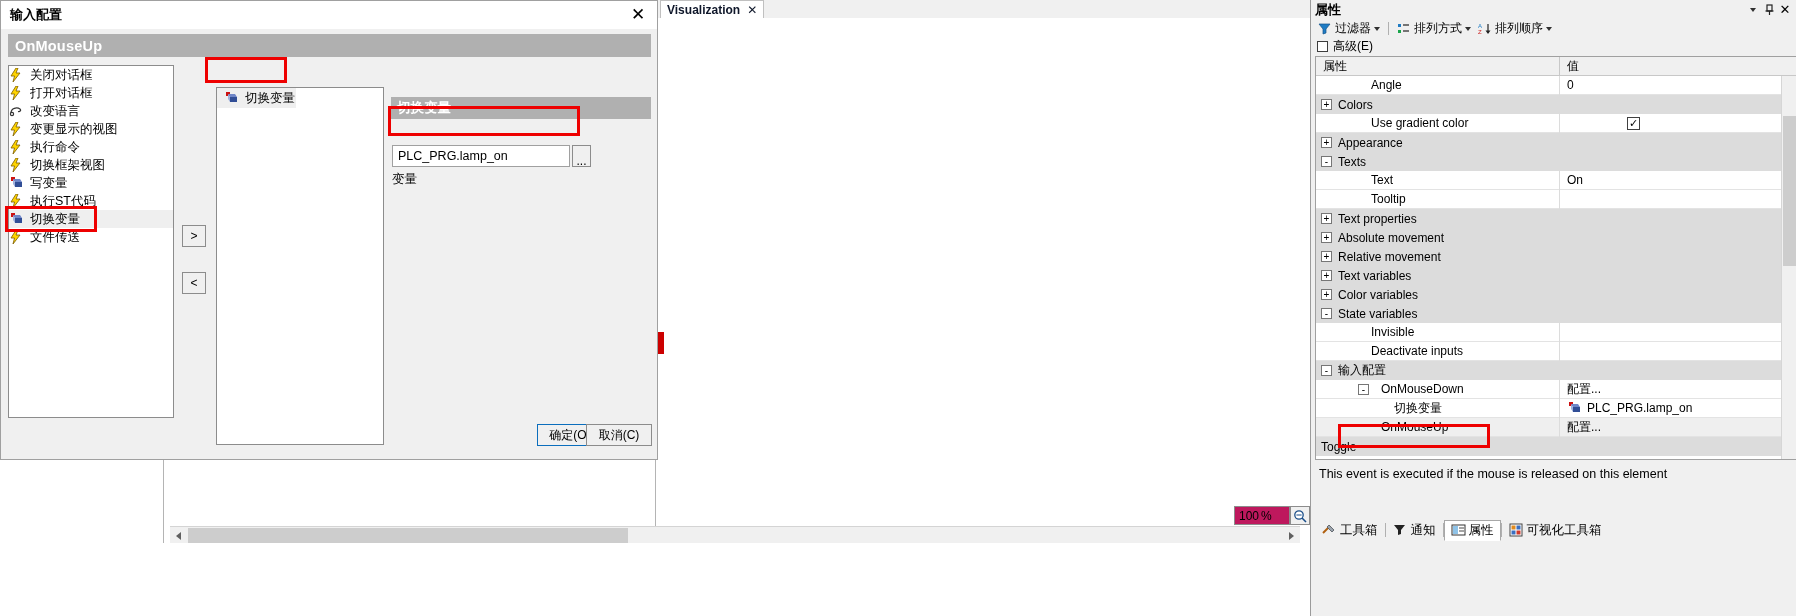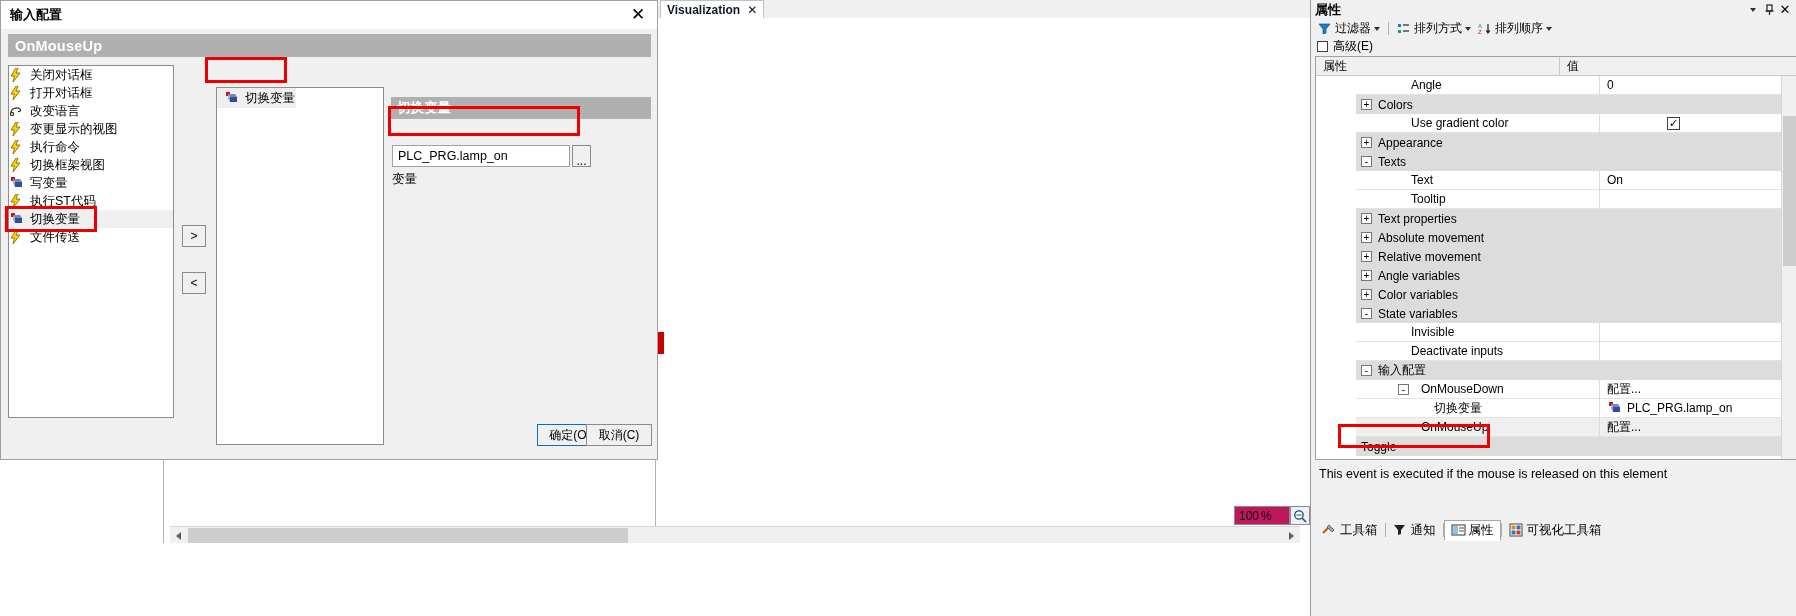--- a/index.html
+++ b/index.html
@@ -111,21 +111,21 @@
     position:absolute; left:4px; top:56px; width:482px; height:404px;
     background:#ffffff; border:1px solid #a0a0a0; border-right:none;
     overflow:hidden;
   }
   .grid-head {
     display:flex; height:19px; background:#f0f0f0; border-bottom:1px solid #c8c8c8;
     font-size:12px;
   }
   .grid-head .c1 { width:244px; padding-left:7px; display:flex; align-items:center; border-right:1px solid #c8c8c8;}
   .grid-head .c2 { flex:1; padding-left:7px; display:flex; align-items:center;}
-  .grid-rows { position:relative;margin-left:40px; }
+  .grid-rows { position:relative; }
   .row { display:flex; height:19px; font-size:12px; align-items:center; }
   .row .c1 { width:244px; display:flex; align-items:center; height:19px; }
   .row .c2 { flex:1; display:flex; align-items:center; height:19px; padding-left:7px; gap:6px; }
   .row.group { background:#dcdcdc; }
   .row.group .c1 { padding-left:5px; gap:6px; }
   .row.leaf { background:#ffffff; border-bottom:1px solid #e3e3e3;}
   .row.leaf .c1 { padding-left:55px; border-right:1px solid #dcdcdc;}
   .row.leaf.lvl2 .c1 { padding-left:42px; gap:6px; }
   .row.leaf.lvl3 .c1 { padding-left:78px; }
   .exp {
@@ -438,21 +438,21 @@
           <div class="row group">
             <div class="c1">
               <span class="exp">+</span>
               <span>Relative movement</span>
             </div>
             <div class="c2"></div>
           </div>
           <div class="row group">
             <div class="c1">
               <span class="exp">+</span>
-              <span>Angle variables</span>
+              <span>Text variables</span>
             </div>
             <div class="c2"></div>
           </div>
           <div class="row group">
             <div class="c1">
               <span class="exp">+</span>
               <span>Color variables</span>
             </div>
             <div class="c2"></div>
           </div>

